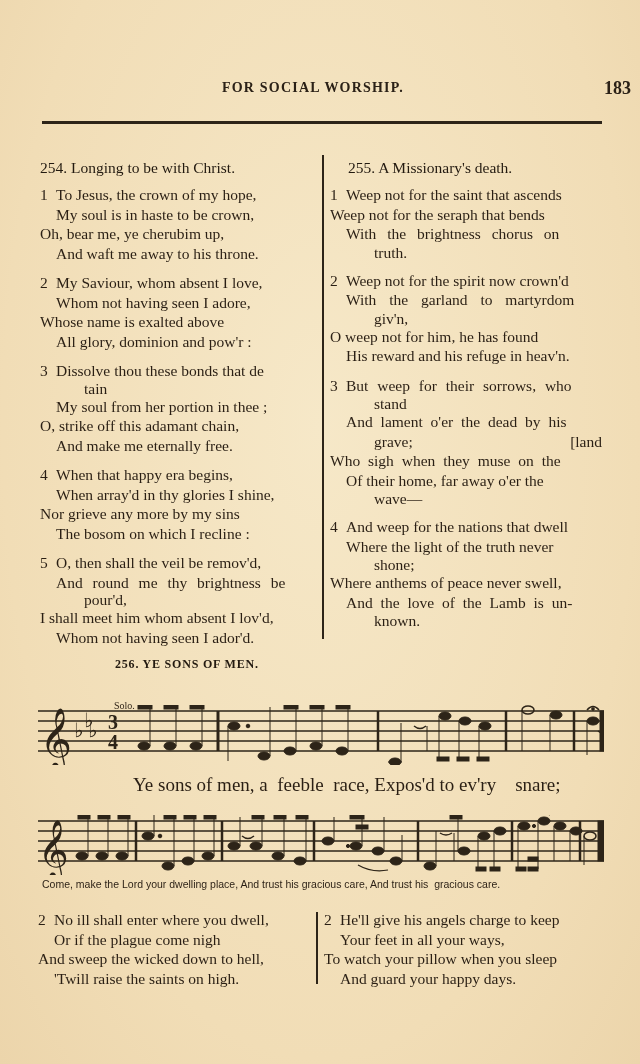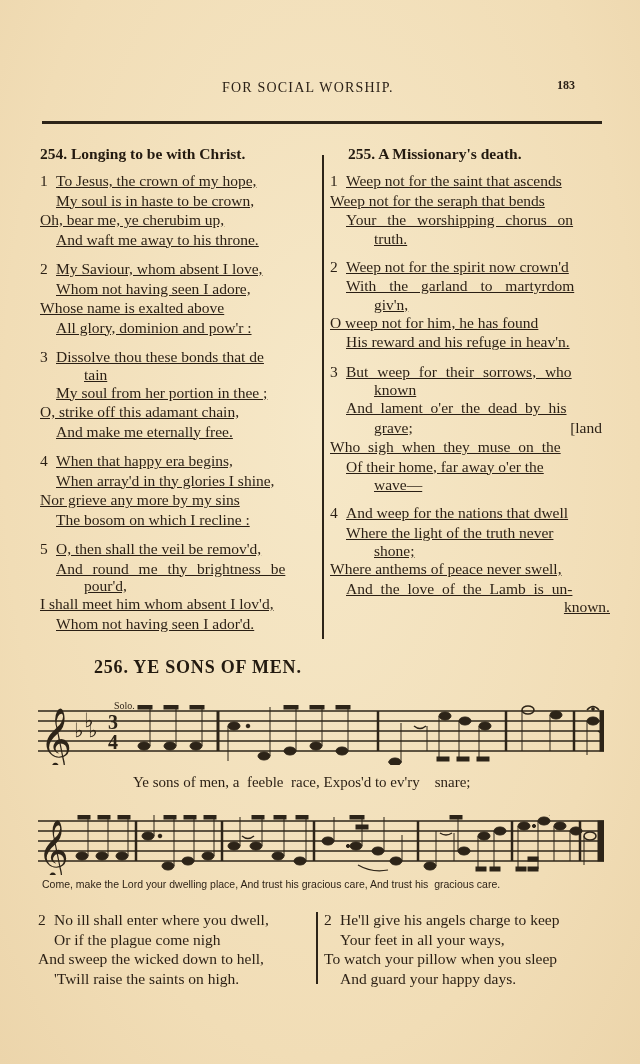--- a/index.html
+++ b/index.html
@@ -9,68 +9,68 @@
     background-image: radial-gradient(ellipse at 50% 40%, #f6e8c8 0%, #f1ddb6 70%, #ecd5ab 100%);
     color: #2a1f14;
     font-family: "DejaVu Serif", "Liberation Serif", serif;
     position: relative;
   }
   .running-head {
     position: absolute; top: 80px; left: 0; width: 640px; height: 20px;
   }
   .running-title {
     position: absolute; left: 222px; top: 0;
-    font-family: "Liberation Serif", serif; font-weight: normal;
+    font-family: "Liberation Serif", serif; font-weight: bold;
     font-size: 14px; letter-spacing: 1.2px; color: #2b2117;
   }
   .page-number {
-    position: absolute; left: 557px; top: -2px;
+    position: absolute; left: 604px; top: -2px;
     font-family: "Liberation Serif", serif; font-weight: bold;
-    font-size: 12px; color: #2b2117;
+    font-size: 18px; color: #2b2117;
   }
   .head-rule {
     position: absolute; top: 121px; left: 42px; width: 560px; height: 3px;
     background: #2d2418;
   }
   .col { position: absolute; font-family: "Liberation Serif", serif; }
   .col-left { left: 40px; top: 145px; width: 280px; }
   .col-right { left: 330px; top: 145px; width: 280px; }
   .col-divider {
     position: absolute; left: 322px; top: 155px; width: 1.5px; height: 484px;
     background: #2d2418;
   }
   .hymn-title {
-    font-weight: bold; font-size: 15.5px; margin: 0 0 8px 0; white-space: nowrap; color: #231a10;
+    font-weight: normal; font-size: 15.5px; margin: 14px 0 8px 0; white-space: nowrap; color: #231a10;
   }
   .col-right .hymn-title { padding-left: 18px; }
-  .stanza { margin-bottom: 10px; text-decoration: underline; }
+  .stanza { margin-bottom: 10px; }
   .line {
     font-size: 15.5px; line-height: 19.5px; white-space: nowrap; color: #2a1f14;
   }
   .l-first { padding-left: 0; }
   .l-indent { padding-left: 16px; }
   .l-out { padding-left: 0; }
   .l-wrap { padding-left: 44px; }
   .num { display: inline-block; width: 16px; }
 
   .tune-title {
-    position: absolute; left: 94px; top: 657px;
+    position: absolute; left: 115px; top: 657px;
     font-family: "Liberation Serif", serif; font-weight: bold;
-    font-size: 18px; letter-spacing: 0.8px; color: #231a10;
+    font-size: 12px; letter-spacing: 0.8px; color: #231a10;
   }
   .solo-label {
     position: absolute; left: 114px; top: 691px;
     font-family: "Liberation Serif", serif; font-size: 10px; color: #2a1f14; margin-top: 9px;
   }
   .staff { position: absolute; left: 38px; width: 566px; }
   .staff-1 { top: 705px; height: 60px; }
   .staff-2 { top: 815px; height: 60px; }
   .lyric-1 {
     position: absolute; left: 133px; top: 774px;
-    font-family: "Liberation Serif", serif; font-size: 15px; white-space: pre; color: #2a1f14;
+    font-family: "Liberation Serif", serif; font-size: 19px; white-space: pre; color: #2a1f14;
   }
   .lyric-2 {
     position: absolute; left: 42px; top: 878px;
     font-family: Liberation Sans, sans-serif; font-size: 10.5px; white-space: pre; color: #2a1f14;
   }
   .verses-bottom-left { left: 38px; top: 910px; width: 280px; }
   .verses-bottom-right { left: 324px; top: 910px; width: 290px; }
   .divider-bottom {
     position: absolute; left: 316px; top: 912px; width: 1.5px; height: 72px; background: #2d2418;
   }
@@ -120,49 +120,49 @@
   </div>
 </div>
 
 <div class="col-divider"></div>
 
 <div class="col col-right">
   <div class="hymn-title">255.  A Missionary's death.</div>
   <div class="stanza">
     <div class="line l-first"><span class="num">1</span><span>Weep not for the saint that ascends</span></div>
     <div class="line l-out">Weep not for the seraph that bends</div>
-    <div class="line l-indent" style="word-spacing:7px;">Your the worshipping chorus on</div>
+    <div class="line l-indent" style="word-spacing:7px;">With the brightness chorus on</div>
     <div class="line l-wrap" style="line-height:17px;">truth.</div>
   </div>
   <div class="stanza">
     <div class="line l-first"><span class="num">2</span><span>Weep not for the spirit now crown'd</span></div>
     <div class="line l-indent" style="word-spacing:9px;">With the garland to martyrdom</div>
     <div class="line l-wrap" style="line-height:17px;">giv'n,</div>
     <div class="line l-out">O weep not for him, he has found</div>
     <div class="line l-indent">His reward and his refuge in heav'n.</div>
   </div>
   <div class="stanza">
     <div class="line l-first" style="word-spacing:5px;"><span class="num">3</span><span>But weep for their sorrows, who</span></div>
-    <div class="line l-wrap" style="line-height:17px;">known</div>
+    <div class="line l-wrap" style="line-height:17px;">stand</div>
     <div class="line l-indent" style="word-spacing:4px;">And lament o'er the dead by his</div>
     <div class="line l-wrap" style="position:relative;">
       <span>grave;</span>
       <span style="position:absolute; right:8px;">[land</span>
     </div>
     <div class="line l-out" style="word-spacing:4px;">Who sigh when they muse on the</div>
     <div class="line l-indent">Of their home, far away o'er the</div>
     <div class="line l-wrap" style="line-height:17px;">wave—</div>
   </div>
   <div class="stanza">
     <div class="line l-first"><span class="num">4</span><span>And weep for the nations that dwell</span></div>
     <div class="line l-indent">Where the light of the truth never</div>
     <div class="line l-wrap" style="line-height:17px;">shone;</div>
     <div class="line l-out">Where anthems of peace never swell,</div>
     <div class="line l-indent" style="word-spacing:4px;">And the love of the Lamb is un-</div>
-    <div class="line l-wrap" style="line-height:17px;text-align:right;">known.</div>
+    <div class="line l-wrap" style="line-height:17px;">known.</div>
   </div>
 </div>
 
 <div class="tune-title">256.  YE SONS OF MEN.</div>
 <div class="solo-label">Solo.</div>
 
 <svg class="staff staff-1" viewBox="0 0 566 60" width="566" height="60">
   <g stroke="#2d2418" stroke-width="1.3">
     <line x1="0" y1="6" x2="566" y2="6"></line>
     <line x1="0" y1="16" x2="566" y2="16"></line>

